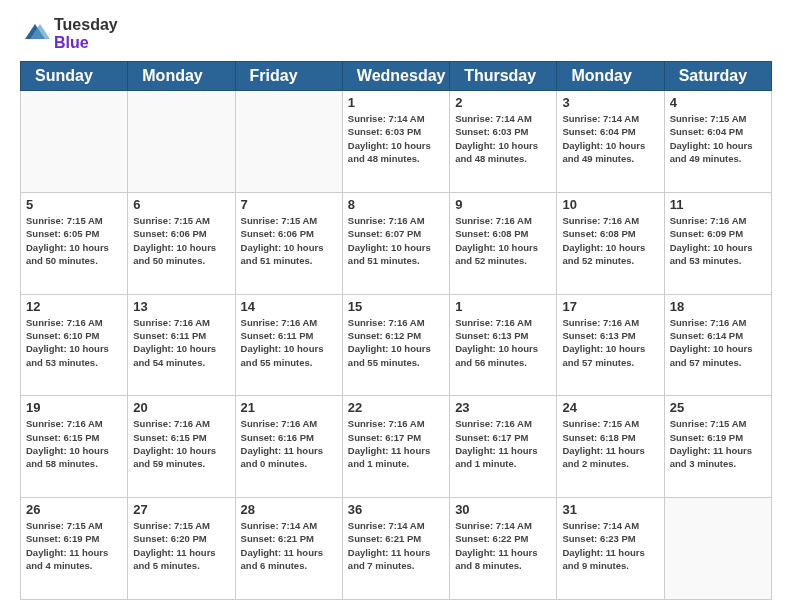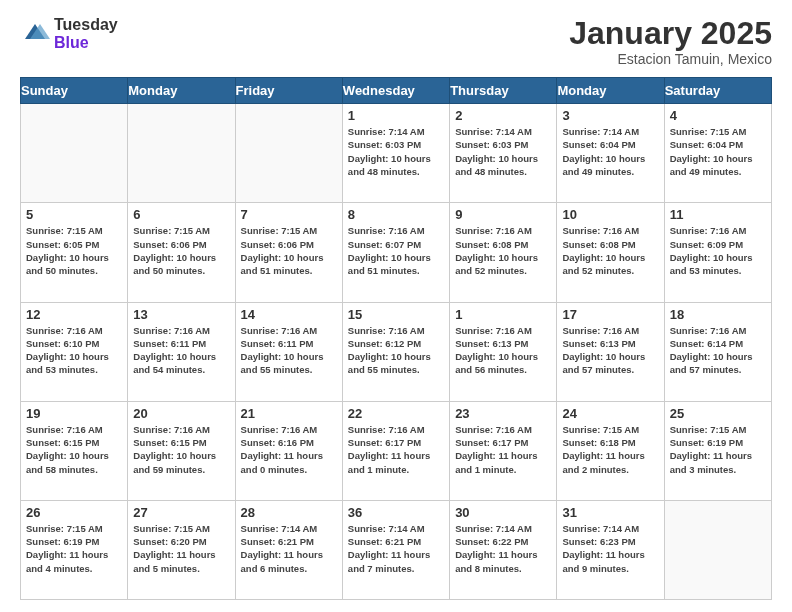--- a/index.html
+++ b/index.html
@@ -64,22 +64,22 @@
       flex: 1;
       border: 1px solid #ccc;
       border-collapse: collapse;
       width: 100%;
       table-layout: fixed;
     }
     .calendar th {
       background-color: #2a6496;
       color: #fff;
       text-align: left;
-      padding: 5px 0;
-      font-size: 13px;
+      padding: 5px 14px;
+      font-size: 16px;
       font-weight: bold;
       border: 1px solid #1e4f78;
     }
     .calendar td {
       vertical-align: top;
       border: 1px solid #ccc;
       padding: 4px 5px;
       font-size: 9.5px;
       color: #333;
       background: #fff;
@@ -108,24 +108,20 @@
   <div class="header">
     <div class="logo">
       <svg class="logo-icon" viewBox="0 0 30 30">
         <polygon points="15,5 25,20 5,20" fill="#2a6496"></polygon>
         <polygon points="20,5 30,20 10,20" fill="#5b9cc9" opacity="0.7"></polygon>
       </svg>
       <div class="logo-text">
         <span class="logo-general">Tuesday</span>
         <span class="logo-blue">Blue</span>
       </div>
-    </div>
-    <div class="title-section">
-      <div class="month-title">January 2025</div>
-      <div class="subtitle">Estacion Tamuin, Mexico</div>
     </div>
   </div>
 
   <table class="calendar">
     <thead>
       <tr>
         <th>Sunday</th>
         <th>Monday</th>
         <th>Friday</th>
         <th>Wednesday</th>

